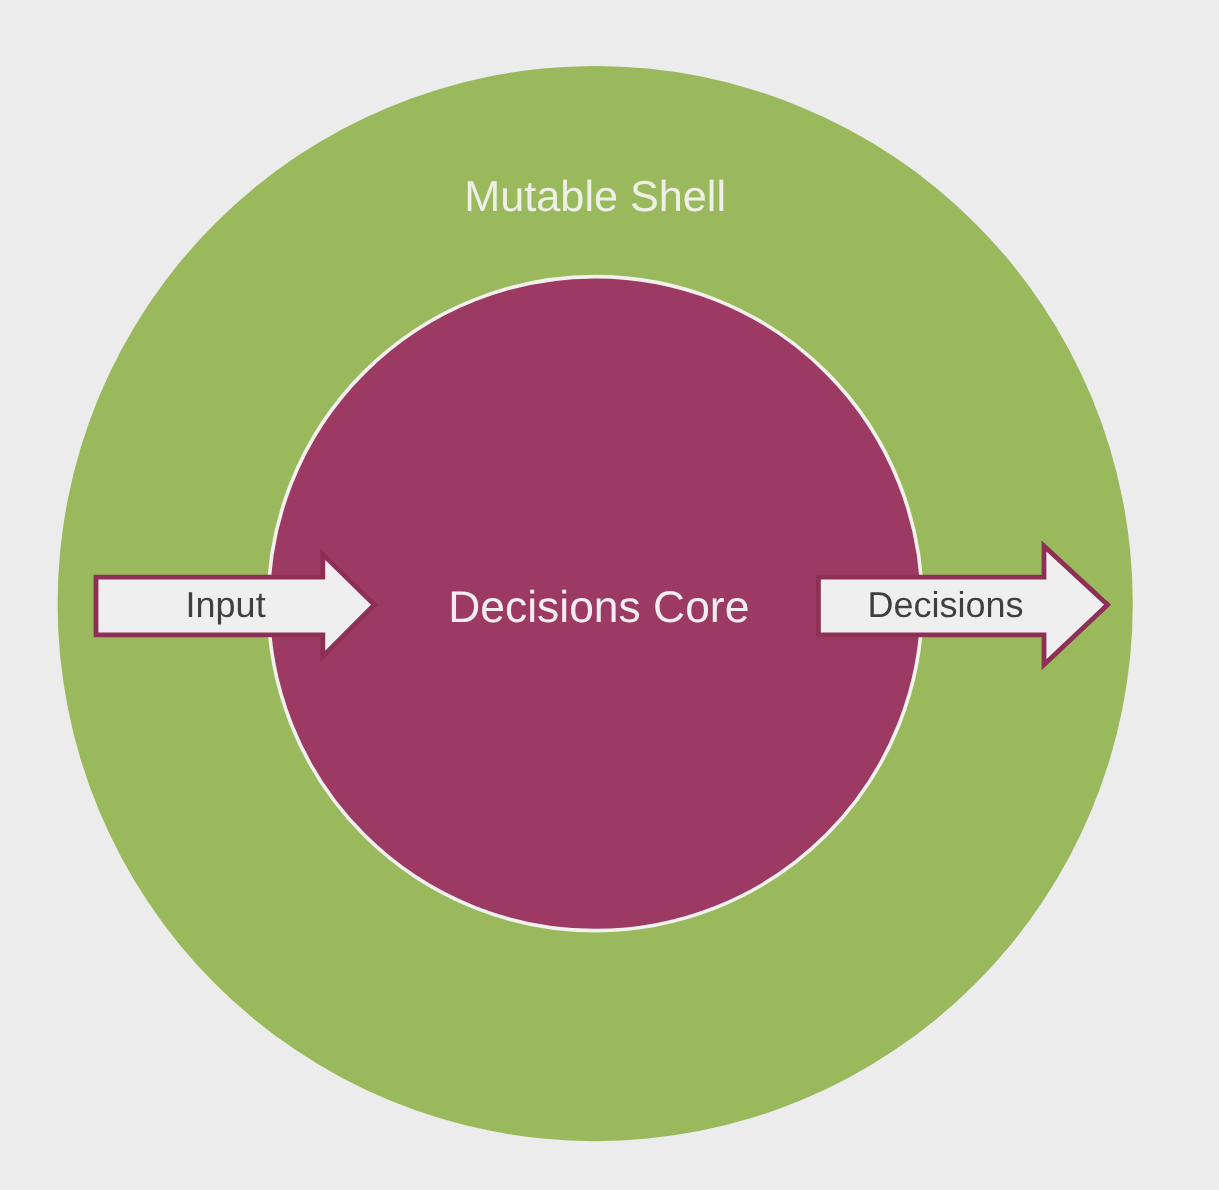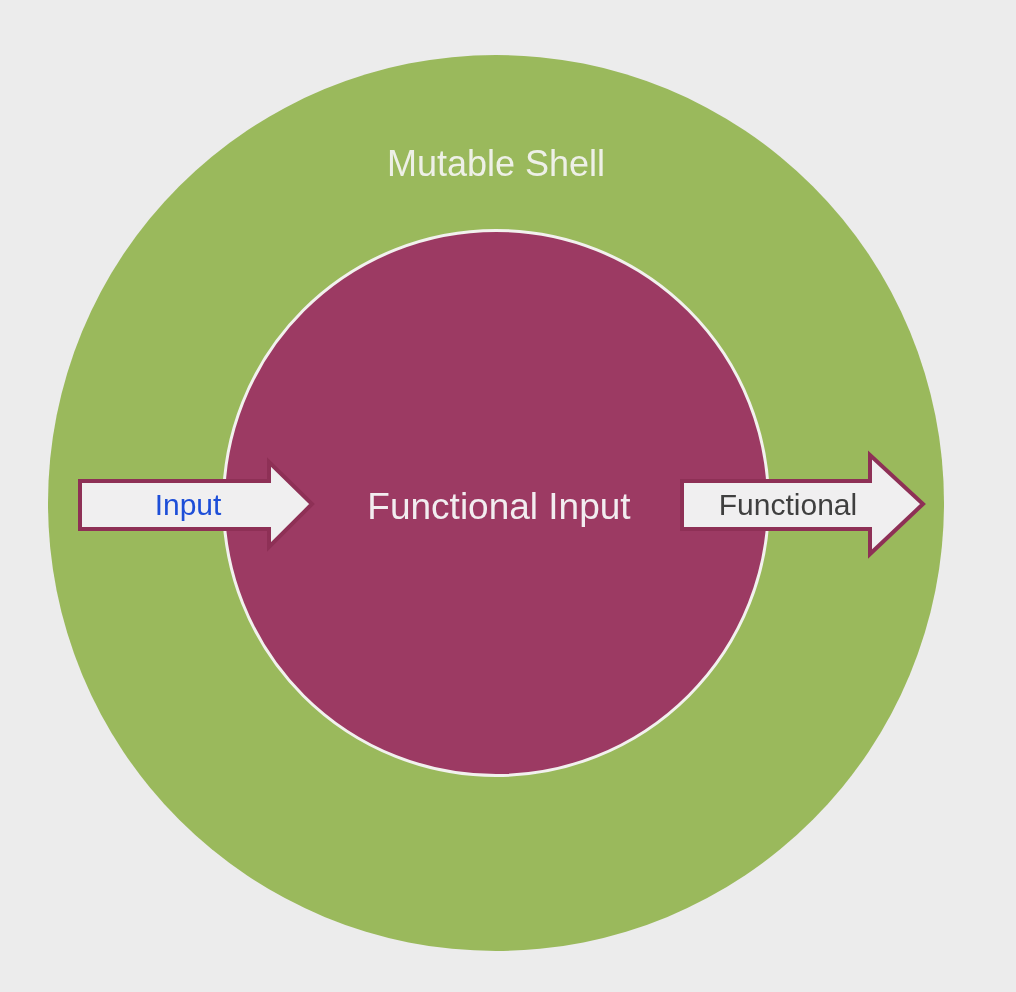--- a/index.html
+++ b/index.html
@@ -67,21 +67,21 @@
   .core-label {
     left: 499px;
     top: 506px;
     font-size: 37px;
     color: #f2edf0;
   }
   .input-label {
     left: 188px;
     top: 505px;
     font-size: 30px;
-    color: #1d4ed8;
+    color: #404040;
   }
   .decisions-label {
     left: 788px;
     top: 505px;
     font-size: 30px;
     color: #3f3f3f;
   }
 </style>
 </head>
 <body>
@@ -92,19 +92,19 @@
 
   <div class="circle inner"></div>
 
   <svg class="arrows" viewBox="0 0 1016 992" aria-hidden="true">
     <polygon class="arrow" points="80,481 269,481 269,462 312,504 269,547 269,529 80,529"></polygon>
     <polygon class="arrow" points="682,481 870,481 870,455 923,504 870,554 870,529 682,529"></polygon>
   </svg>
 
   <div class="label shell-label">Mutable Shell</div>
 
-  <div class="label core-label">Functional Input</div>
+  <div class="label core-label">Decisions Core</div>
 
   <div class="label input-label">Input</div>
 
-  <div class="label decisions-label">Functional</div>
+  <div class="label decisions-label">Decisions</div>
 
 </div>
 
 </body></html>

